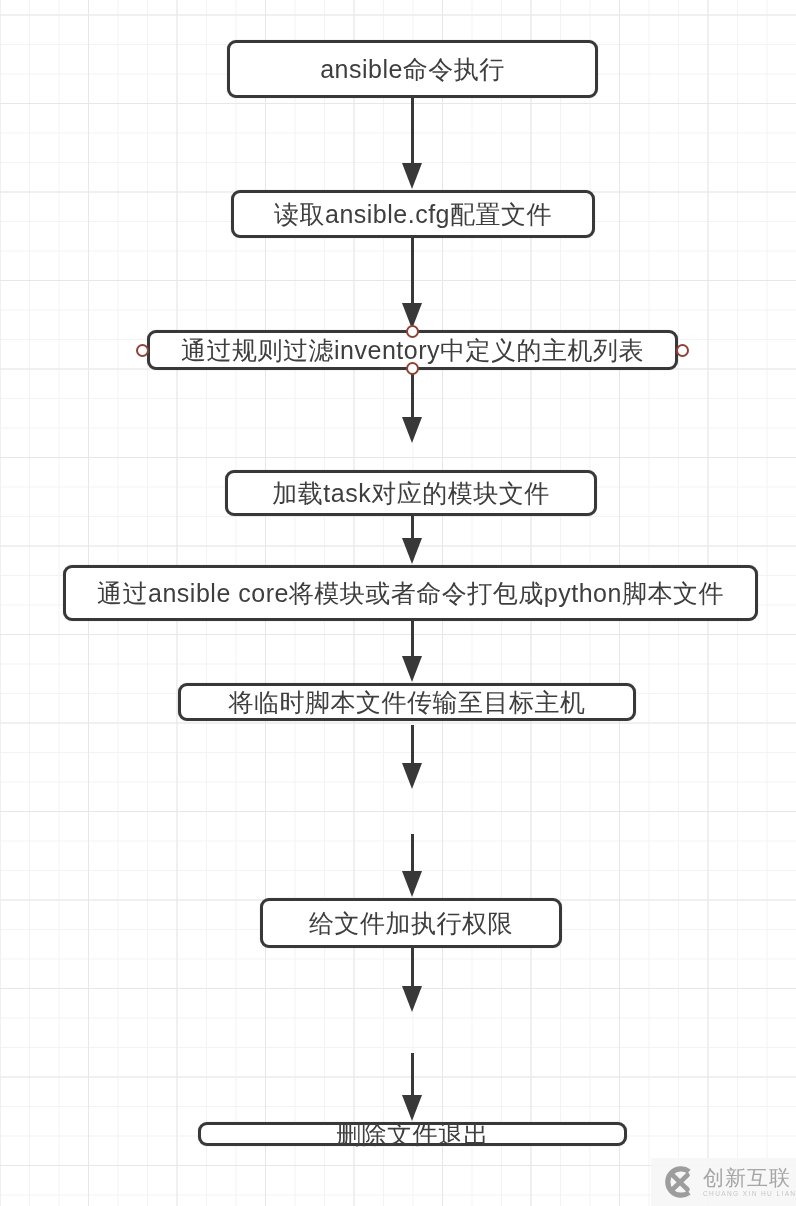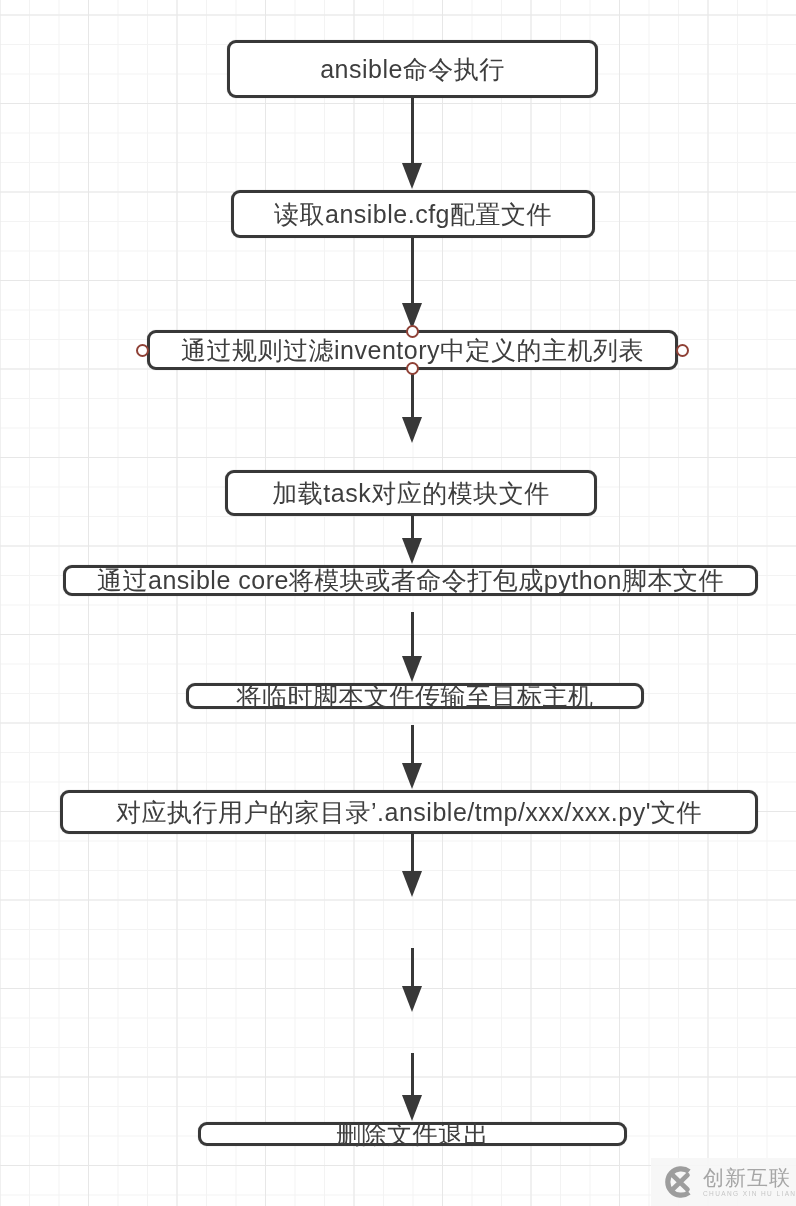--- a/index.html
+++ b/index.html
@@ -114,32 +114,32 @@
     <div class="handle top"></div>
     <div class="handle bottom"></div>
     <div class="handle left"></div>
     <div class="handle right"></div>
   </div>
 
   <div class="node" style="left:225px;top:470px;width:372px;height:46px">
     <span class="node-label">加载task对应的模块文件</span>
   </div>
 
-  <div class="node" style="left:63px;top:565px;width:695px;height:31px">
+  <div class="node" style="left:63px;top:565px;width:695px;height:56px">
     <span class="node-label">通过ansible core将模块或者命令打包成python脚本文件</span>
   </div>
 
-  <div class="node" style="left:186px;top:683px;width:458px;height:26px">
+  <div class="node" style="left:178px;top:683px;width:458px;height:38px">
     <span class="node-label">将临时脚本文件传输至目标主机</span>
   </div>
 
-  <div class="node" style="left:60px;top:790px;width:698px;height:44px">
-    <span class="node-label">对应执行用户的家目录’.ansible/tmp/xxx/xxx.py'文件</span>
+
+  <div class="node" style="left:260px;top:898px;width:302px;height:50px">
+    <span class="node-label">给文件加执行权限</span>
   </div>
-
 
 
   <div class="node" style="left:198px;top:1122px;width:429px;height:24px">
     <span class="node-label">删除文件退出</span>
   </div>
 
   <div id="watermark">
     <svg class="wm-logo" viewBox="0 0 36 36">
       <path d="M28 7.5 A 13.2 13.2 0 1 0 28 28.5" fill="none" stroke="#9d9d9d" stroke-width="5.2"></path>
       <path d="M11.5 11 L26.5 25.5 M26.5 11 L11.5 25.5" fill="none" stroke="#9d9d9d" stroke-width="4.6" stroke-linecap="round"></path>

